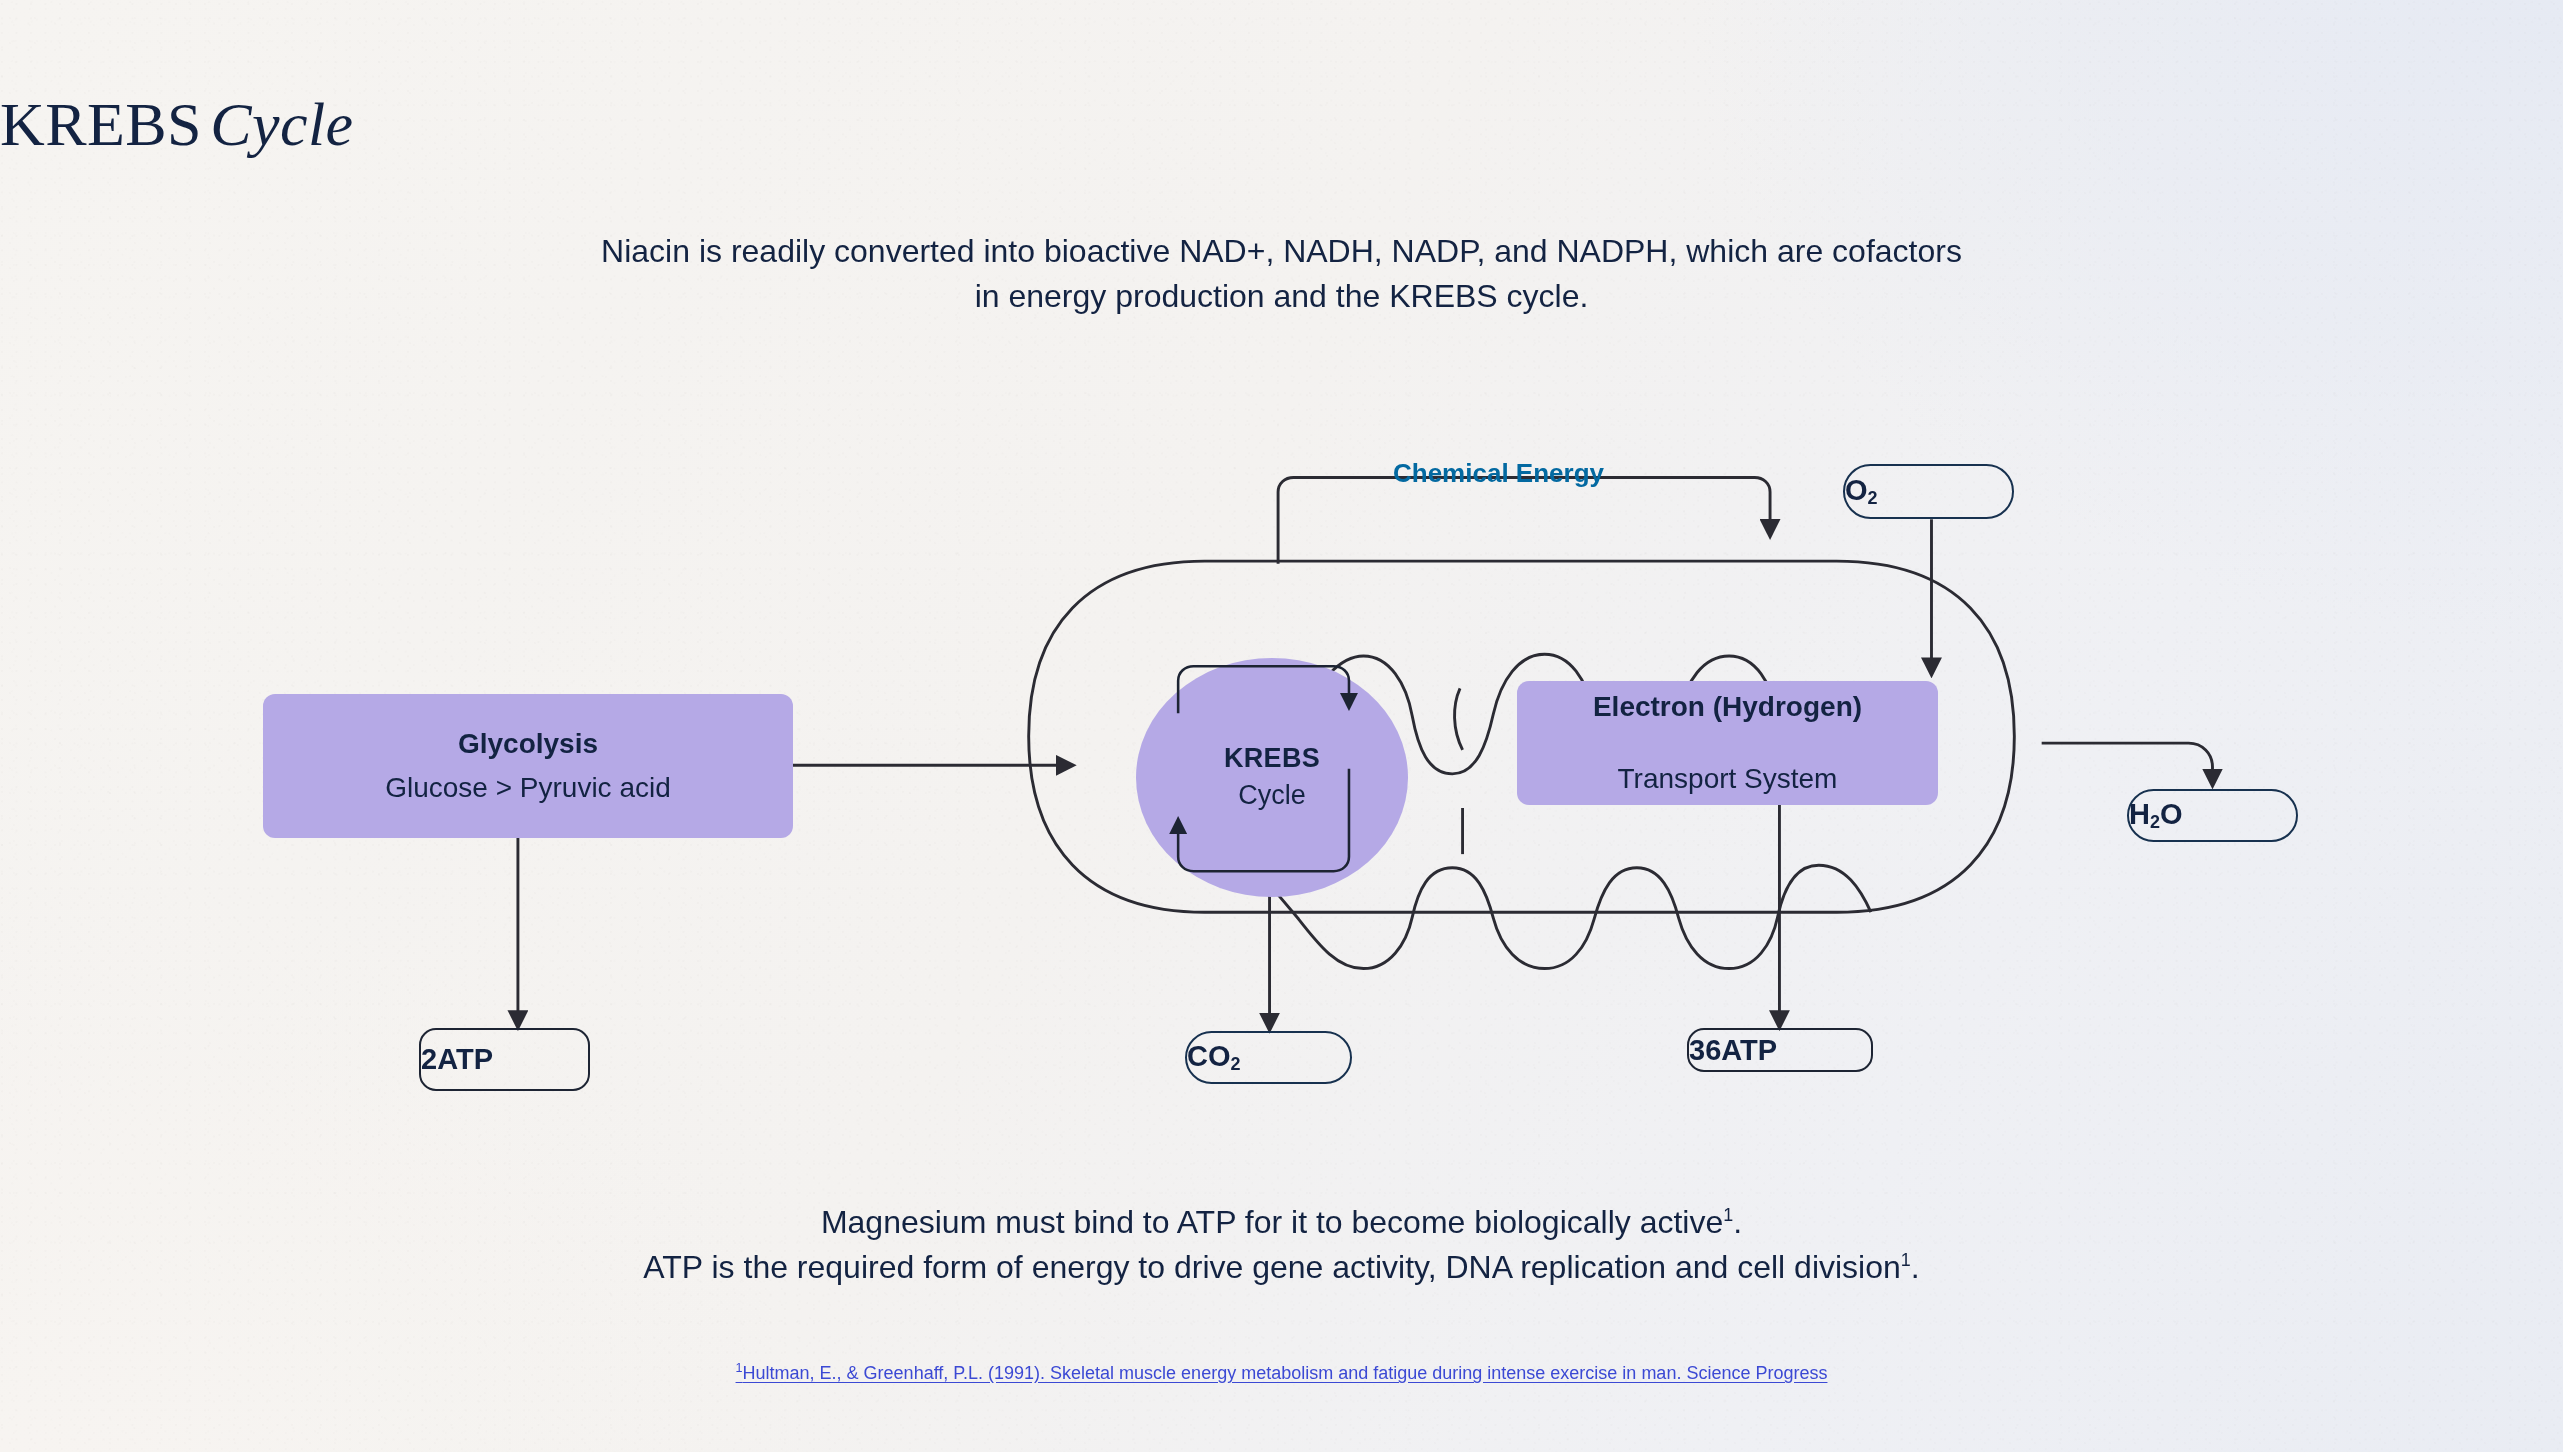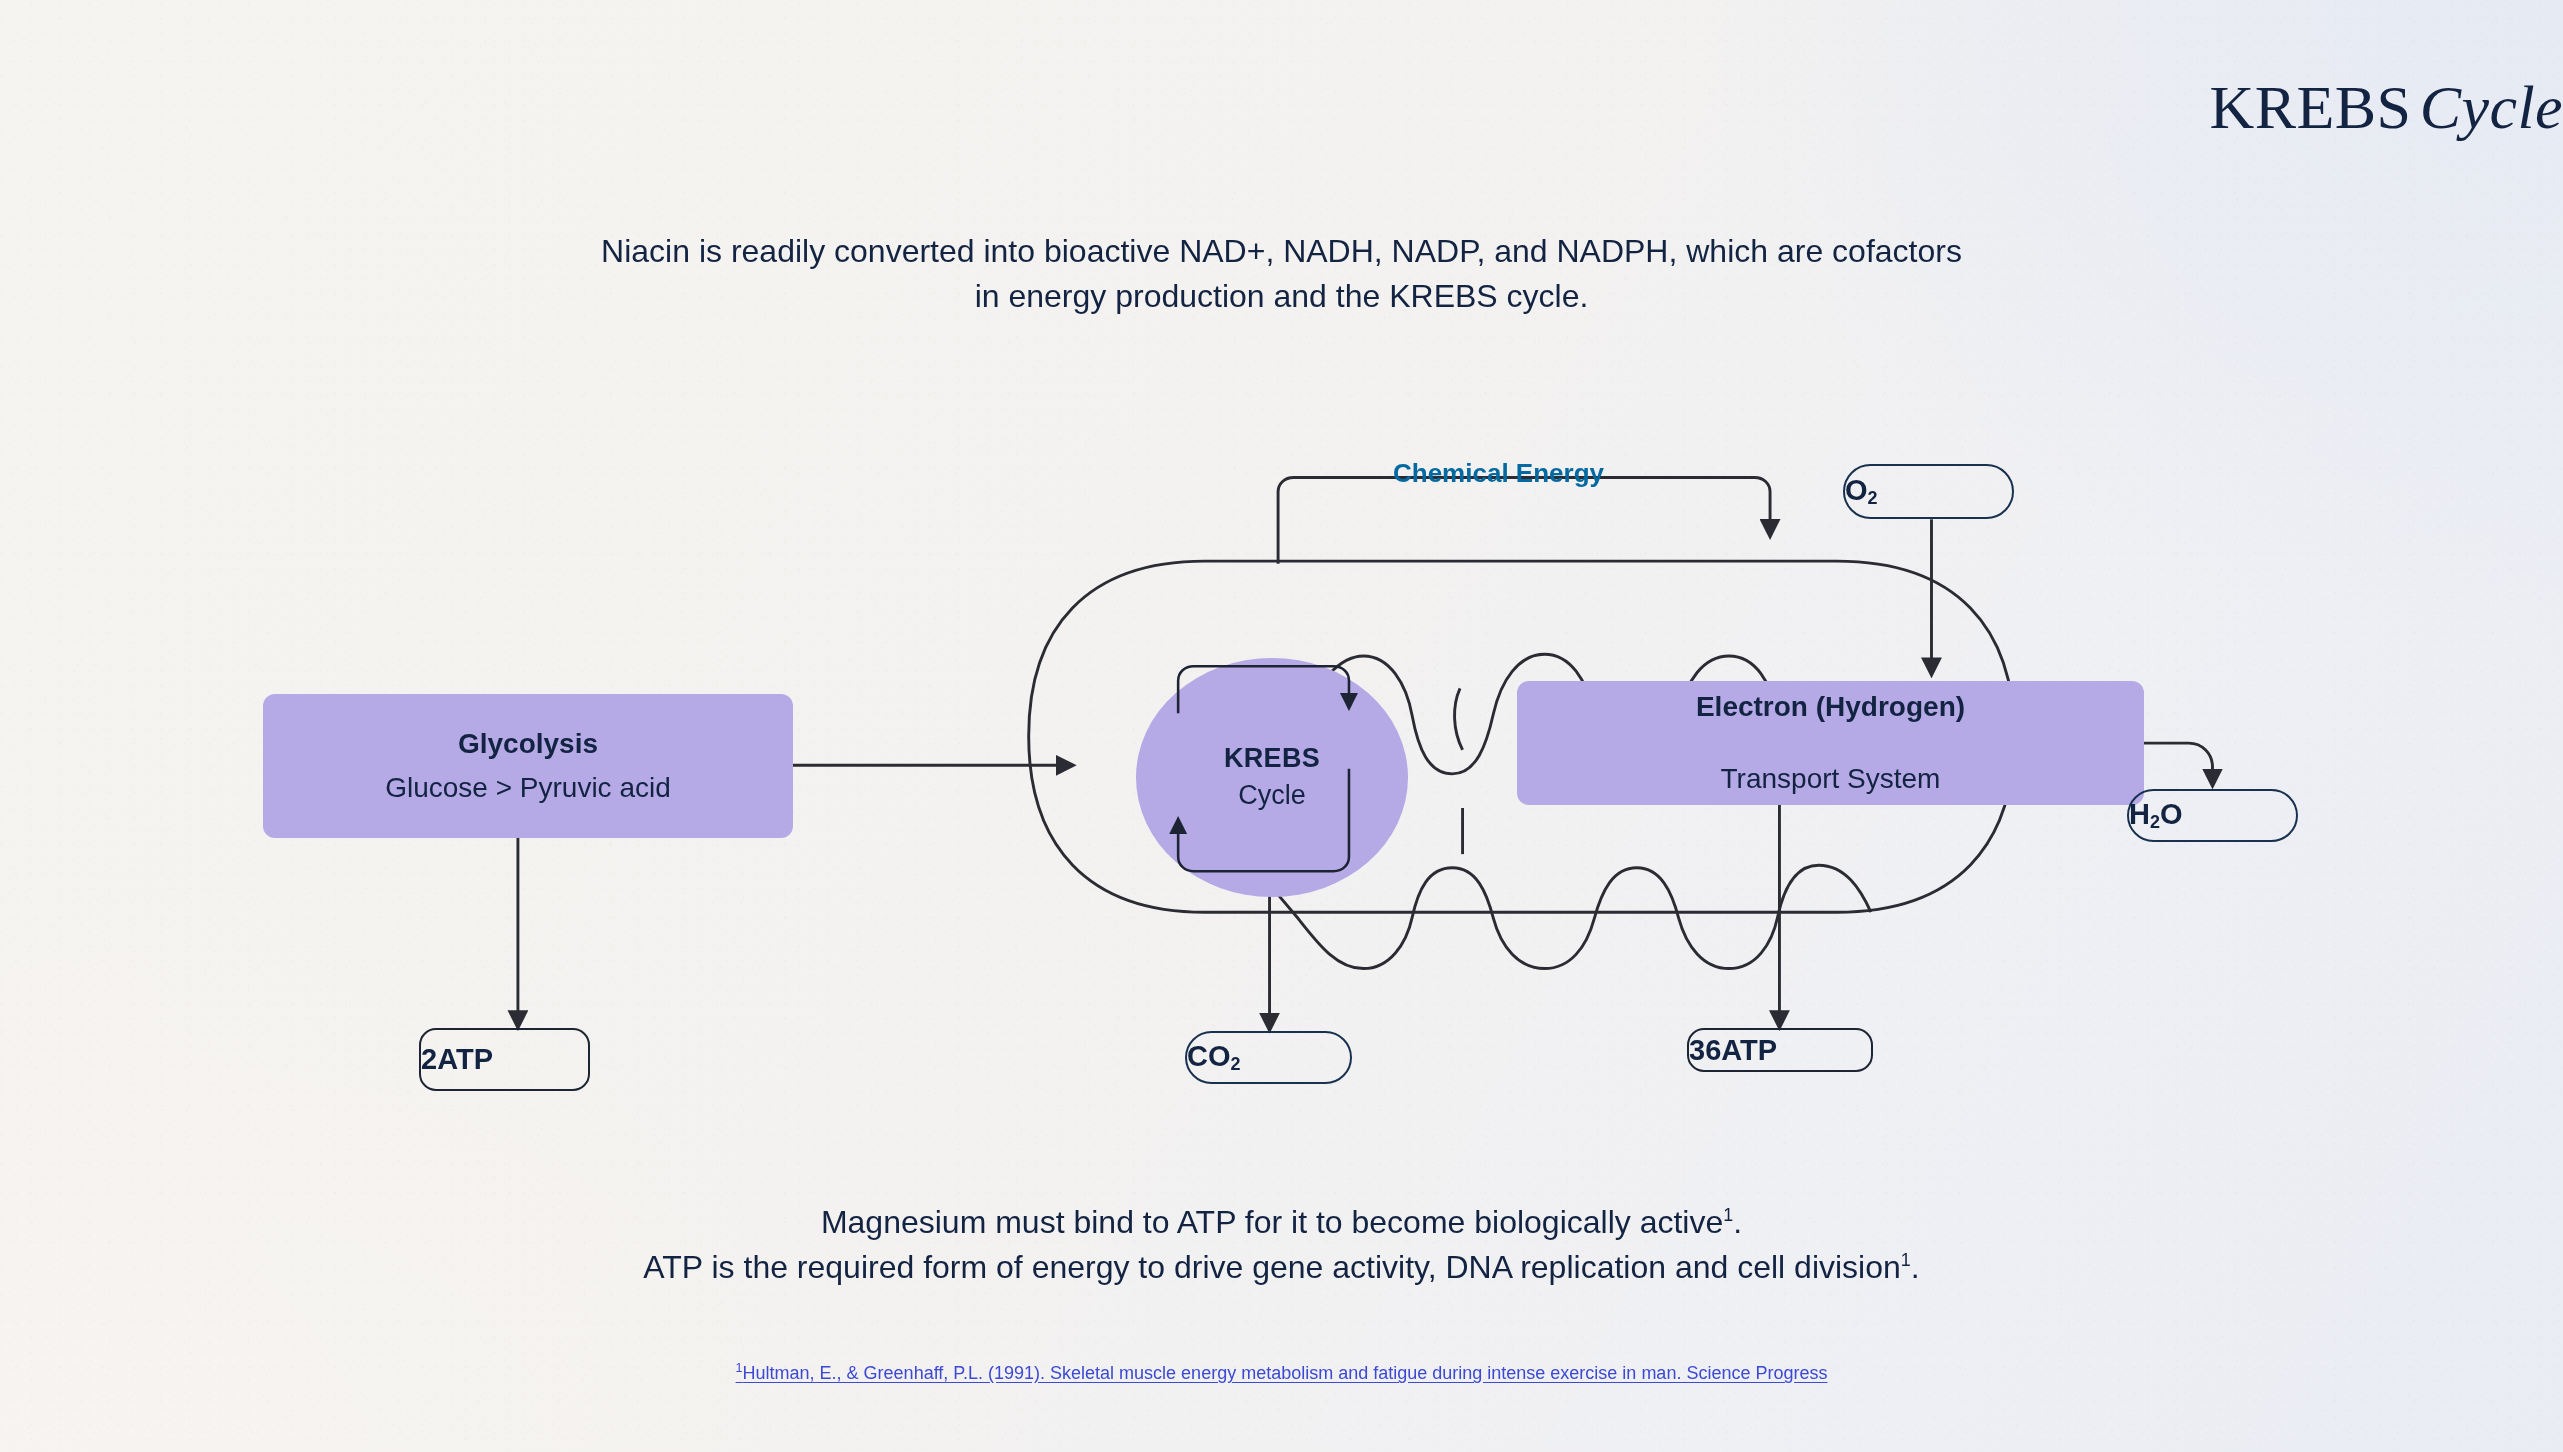--- a/index.html
+++ b/index.html
@@ -35,22 +35,22 @@
       radial-gradient(circle at 85% 57%, rgba(120,110,105,.04) 0 0.9px, transparent 1.2px),
       radial-gradient(circle at 7% 88%, rgba(120,110,105,.05) 0 0.9px, transparent 1.2px),
       radial-gradient(circle at 74% 92%, rgba(120,110,105,.04) 0 0.9px, transparent 1.2px);
     background-size: 14.5px 14.5px, 19.7px 19.7px, 25px 25px, 16px 16px, 26.5px 26.5px, 21.4px 21.4px;
   }
 
   #sheet { position:absolute; inset:0; }
 
   
   .title {
-    position:absolute; left:0; right:0; top:76px;
-    text-align:right;
+    position:absolute; left:0; right:0; top:93px;
+    text-align:left;
     font-family:"Liberation Serif", "DejaVu Serif", serif;
     font-size:62px; line-height:1;
     color:#132342;
     letter-spacing:0.4px;
     white-space:nowrap;
   }
   .title .t-regular { font-weight:400; }
   .title .t-italic  { font-style:italic; font-weight:400; padding-left:8.5px; }
 
   .subtitle {
@@ -91,21 +91,21 @@
     border-radius:12px;
     display:flex; flex-direction:column;
     align-items:center; justify-content:center;
     color:#132342;
     z-index:6;
   }
   .pbox .l1 { font-size:28px; font-weight:700; line-height:1.22; }
   .pbox .l2 { font-size:28px; font-weight:400; line-height:1.22; }
 
   #glycolysis-box { left:263px; top:694px; width:530px; height:144px;gap:10px; }
-  #ets-box        { left:1517px; top:681px; width:627px; height:124px;gap:38px; }
+  #ets-box        { left:1517px; top:681px; width:421px; height:124px;gap:38px; }
 
   
   #krebs-circle {
     position:absolute; left:1136px; top:658px;
     width:272px; height:239px;
     background:#b5a9e6;
     border-radius:50%;
     z-index:6;
   }
   #krebs-labels {

